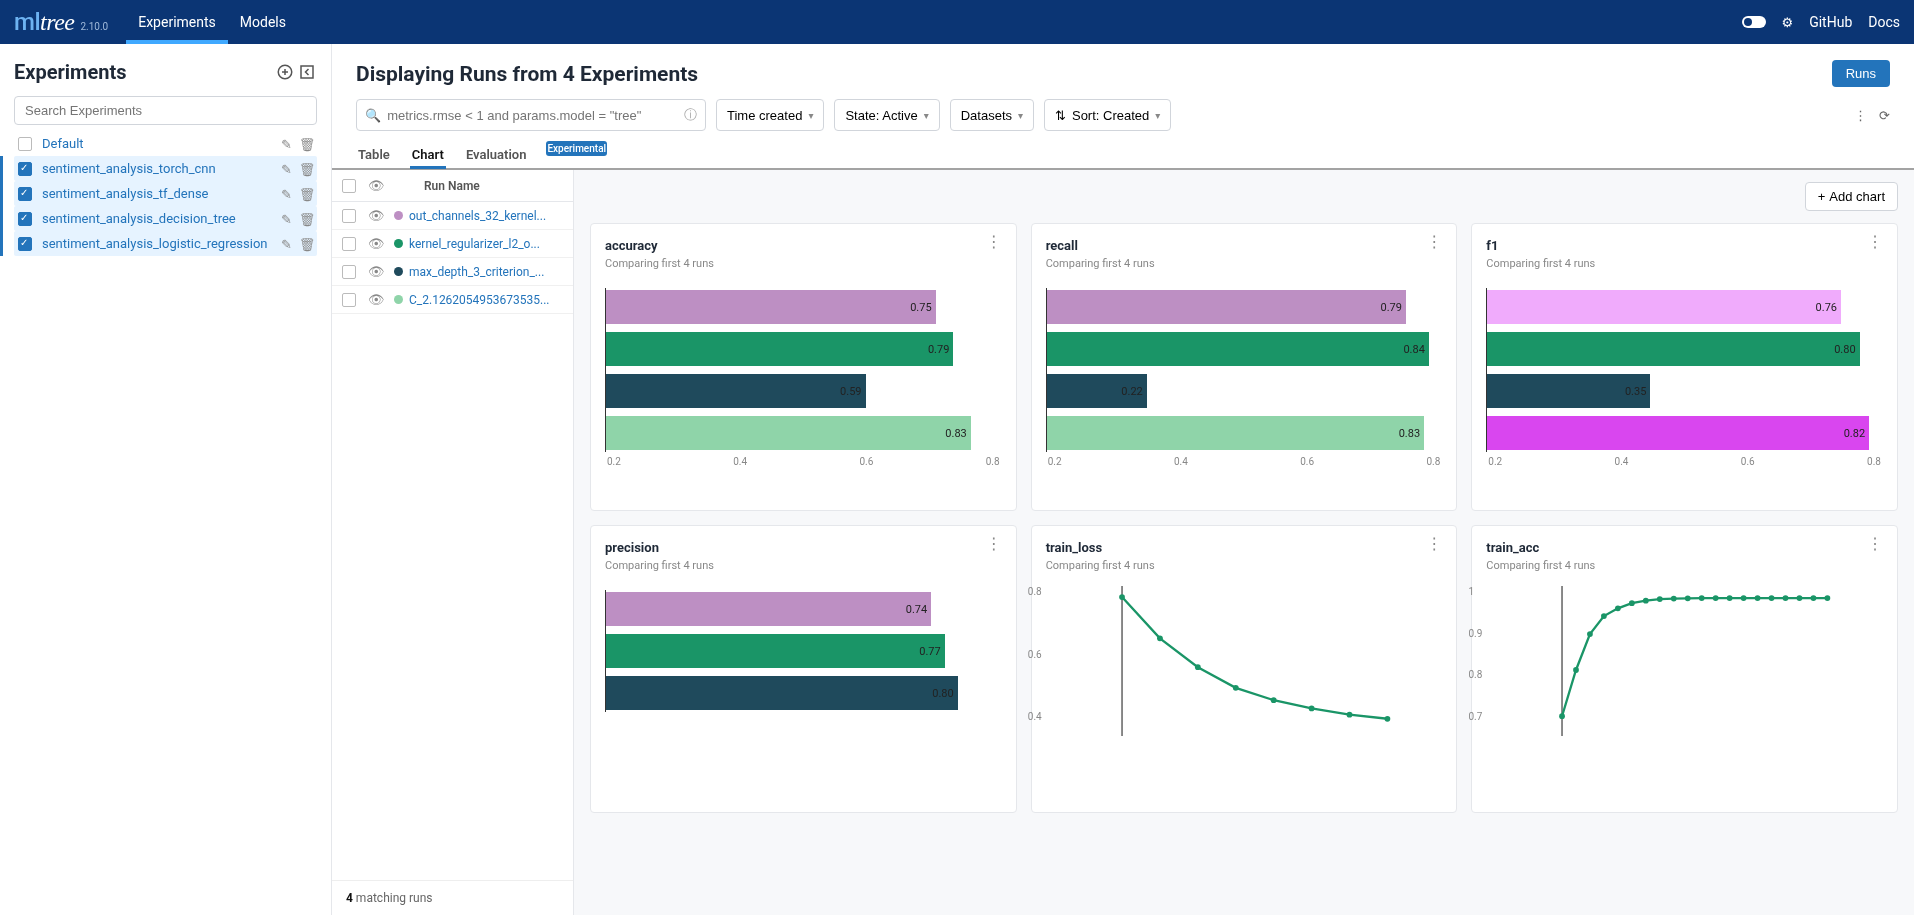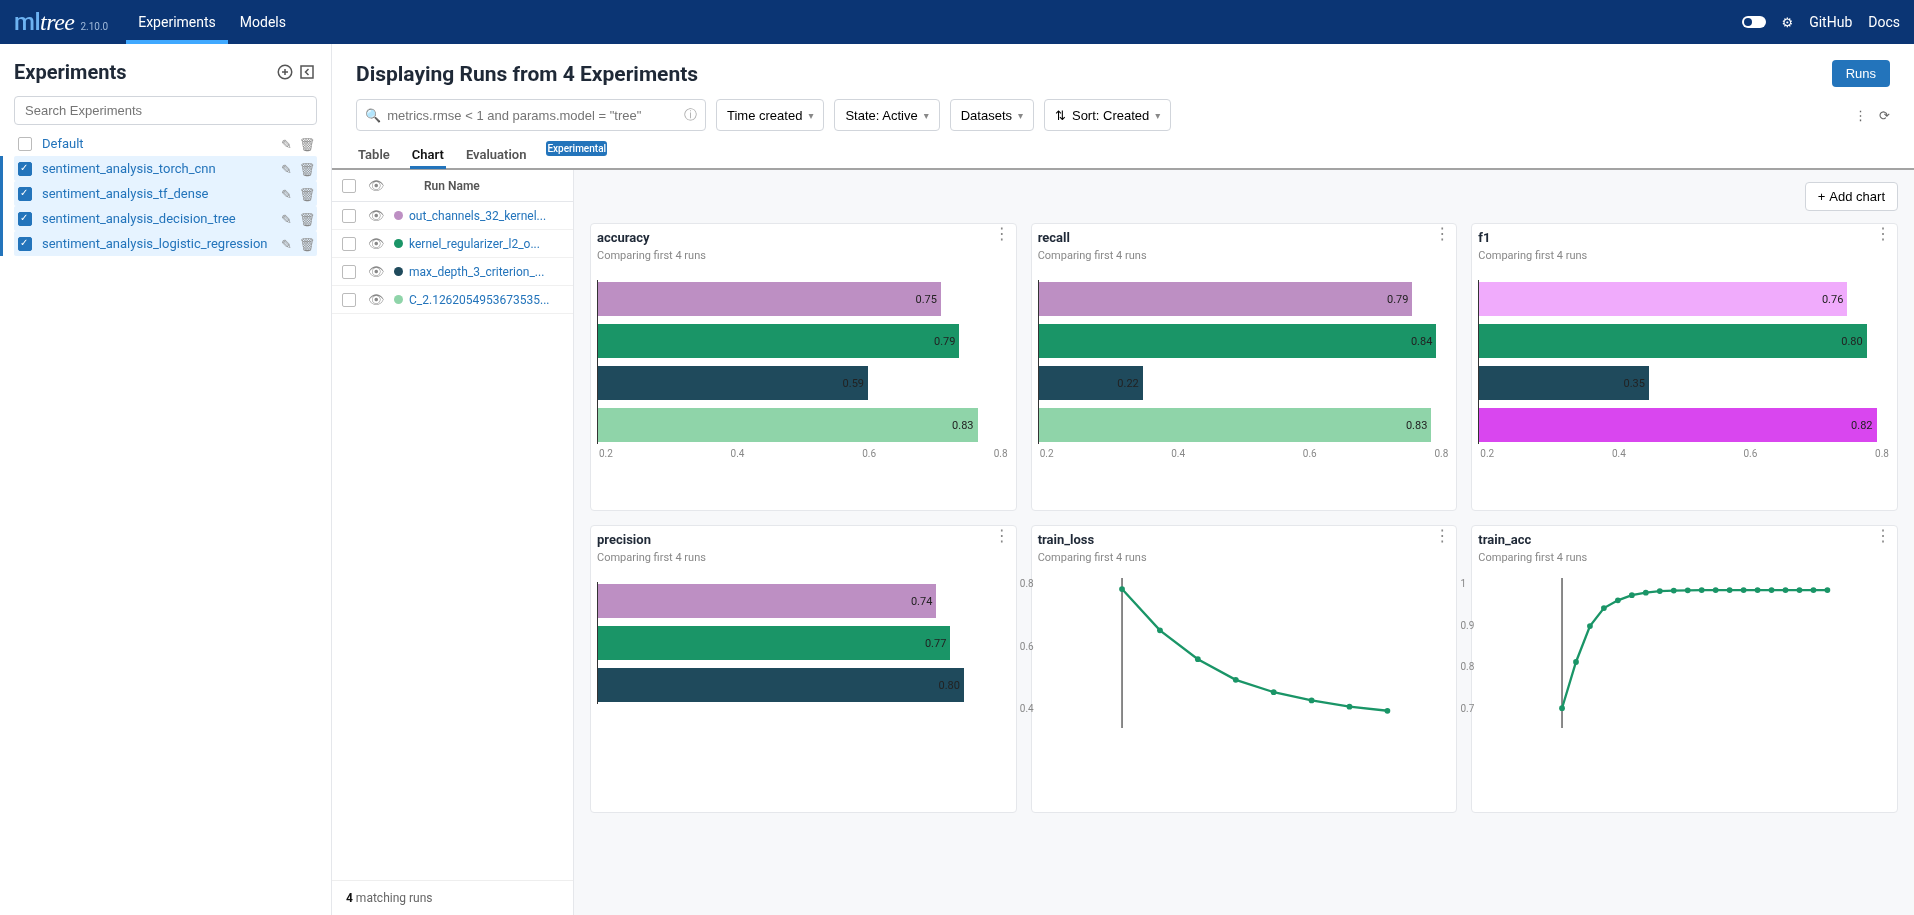--- a/index.html
+++ b/index.html
@@ -67,21 +67,21 @@
   .dot { width: 9px; height: 9px; border-radius: 50%; flex-shrink: 0; }
   .run-link { color: #2374bb; font-size: 12px; white-space: nowrap; overflow: hidden; text-overflow: ellipsis; cursor: pointer; }
   .eye { width: 14px; color: #888; cursor: pointer; }
   .match-count { padding: 10px 14px; font-size: 12px; color: #666; margin-top: auto; border-top: 1px solid #eee; }
   .match-count b { color: #111; }
   
   .charts-area { flex: 1; background: #f7f8fa; padding: 12px 16px; overflow-y: auto; }
   .add-chart-row { display: flex; justify-content: flex-end; margin-bottom: 12px; }
   .add-chart-btn { background: #fff; border: 1px solid #d1d5db; border-radius: 4px; padding: 6px 12px; font-size: 13px; cursor: pointer; display: flex; align-items: center; gap: 4px; }
   .chart-grid { display: grid; grid-template-columns: repeat(3, 1fr); gap: 14px; }
-  .card { background: #fff; border: 1px solid #e5e7eb; border-radius: 4px; padding: 6px; min-height: 288px; position: relative; }
+  .card { background: #fff; border: 1px solid #e5e7eb; border-radius: 4px; padding: 14px; min-height: 288px; position: relative; }
   .card-head { display: flex; justify-content: space-between; align-items: start; }
   .card-title { font-size: 13px; font-weight: 700; }
   .card-sub { font-size: 11px; color: #888; margin-top: 4px; }
   .card-menu { color: #888; cursor: pointer; font-size: 16px; line-height: 0.5; }
   
   .bar-chart { margin-top: 18px; }
   .bar-row { height: 38px; display: flex; align-items: center; margin-bottom: 4px; }
   .bar { height: 34px; position: relative; }
   .bar-val { position: absolute; right: 4px; top: 50%; transform: translateY(-50%); font-size: 11px; color: #222; }
   .bar-axis { display: flex; justify-content: space-between; font-size: 10px; color: #888; margin-top: 4px; padding: 0 2px; }

